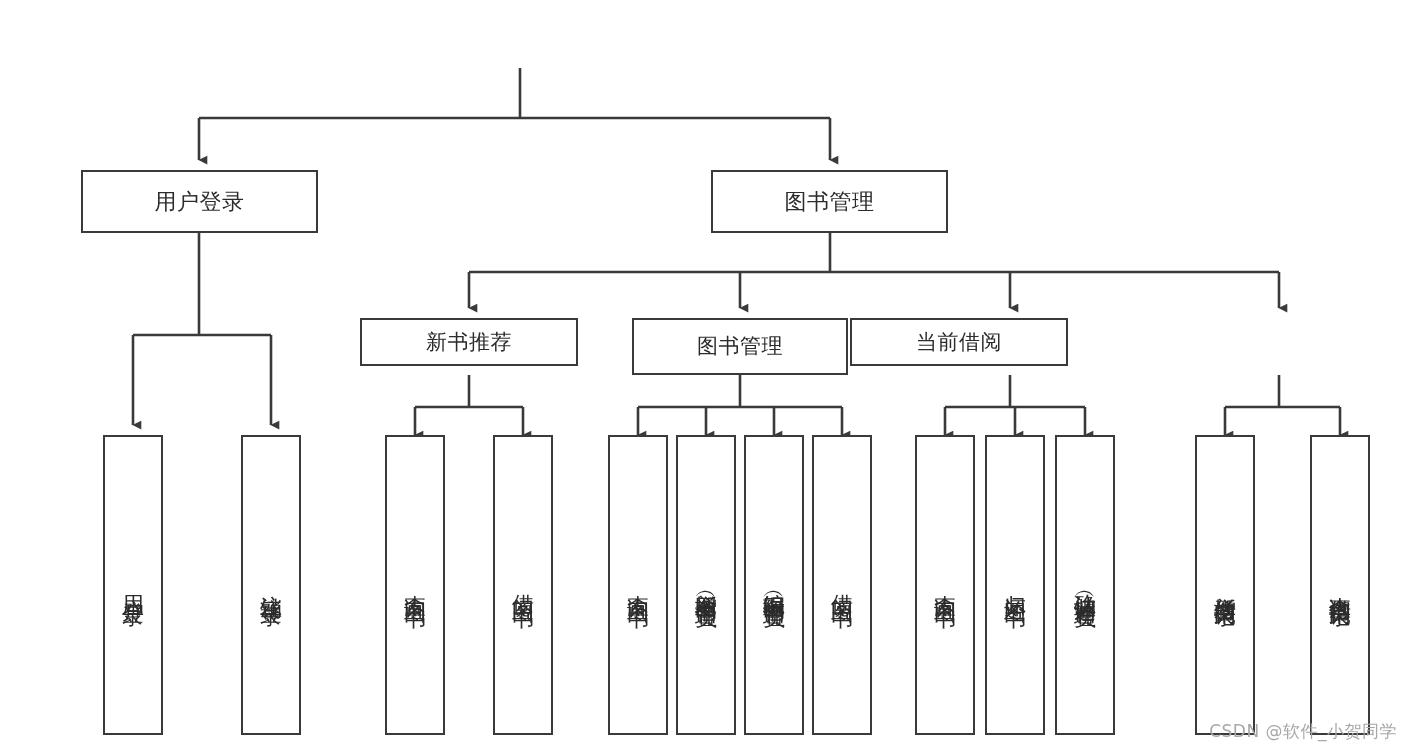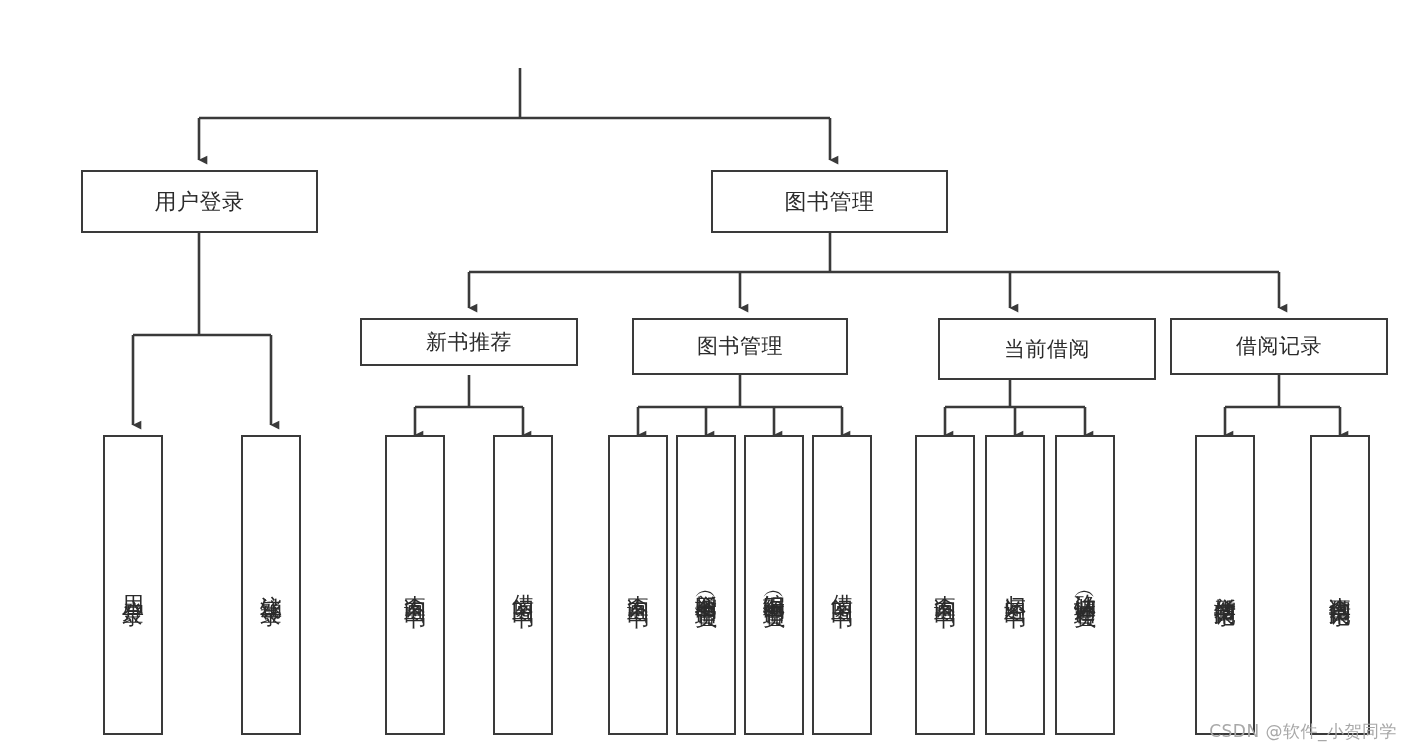--- a/index.html
+++ b/index.html
@@ -149,27 +149,24 @@
   </div>
 
   <div class="node node-level3" style="left:360px; top:318px; width:218px; height:48px;">
     <span class="node-label">新书推荐</span>
   </div>
 
   <div class="node node-level3" style="left:632px; top:318px; width:216px; height:57px;">
     <span class="node-label">图书管理</span>
   </div>
 
-  <div class="node node-level3" style="left:938px; top:318px; width:218px; height:62px;">
+  <div class="node node-level3" style="left:850px; top:318px; width:218px; height:48px;">
     <span class="node-label">当前借阅</span>
   </div>
 
-  <div class="node node-level3" style="left:1170px; top:318px; width:218px; height:57px;">
-    <span class="node-label">借阅记录</span>
-  </div>
 
   <div class="node node-leaf" style="left:103px; top:435px; width:60px; height:300px;">
     <span class="node-label">用户登录</span>
   </div>
   <div class="node node-leaf" style="left:241px; top:435px; width:60px; height:300px;">
     <span class="node-label">注销登录</span>
   </div>
 
   <div class="node node-leaf" style="left:385px; top:435px; width:60px; height:300px;">
     <span class="node-label">查询图书</span>

